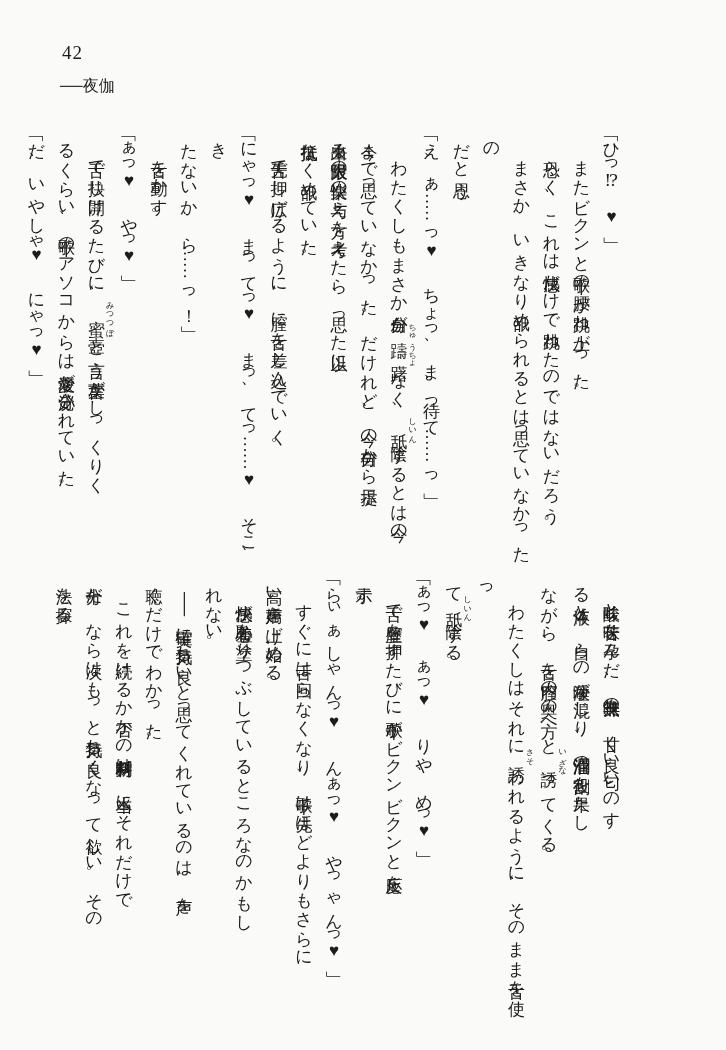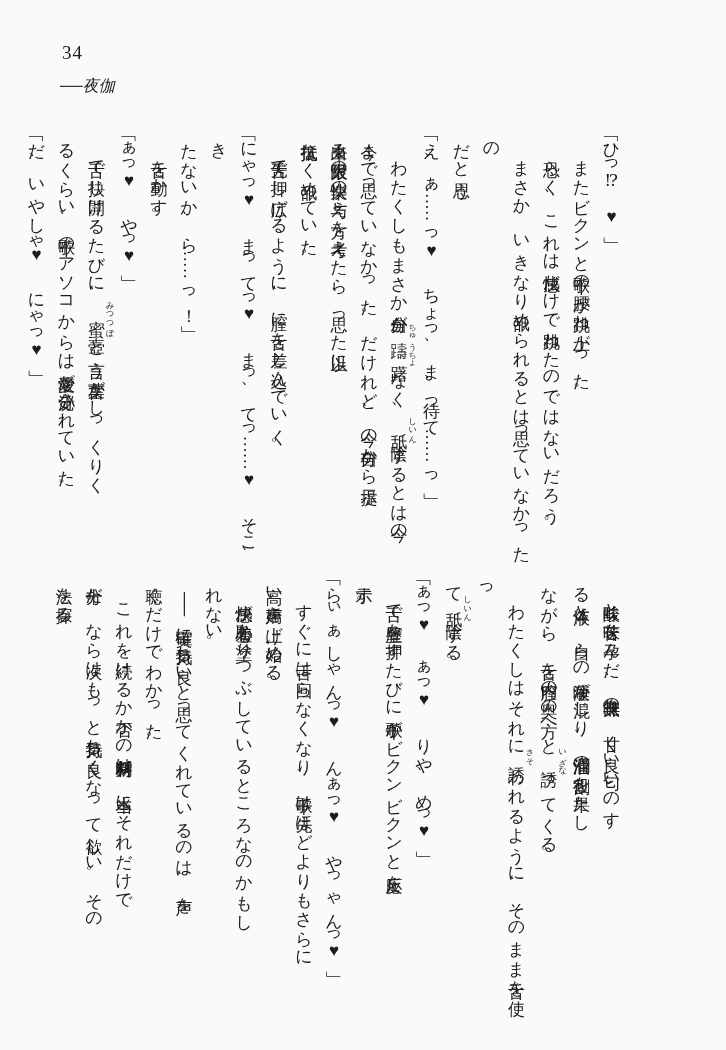--- a/index.html
+++ b/index.html
@@ -12,41 +12,40 @@
     overflow:hidden;
   }
   .page{position:absolute;inset:0;}
   .page-number{
     position:absolute;left:62px;top:42px;
     font-size:19px;letter-spacing:1px;
   }
   .running-header{
     position:absolute;left:60px;top:76px;
     font-size:16px;
-    font-style:italic;
   }
   .vblock{
     position:absolute;right:100px;
     writing-mode:vertical-rl;
     -webkit-writing-mode:vertical-rl;
     font-size:17px;
     line-height:30px;
     height:432px;
   }
   .vblock-top{top:131px;}
   .vblock-bottom{top:575px;}
   .col{height:100%;}
   ruby{ruby-position:over;}
   rt{font-size:8px;line-height:1;letter-spacing:0;}
 </style>
 </head>
 <body>
 
 <div class="page">
-  <div class="page-number">34</div>
+  <div class="page-number">42</div>
   <div class="running-header">──夜伽</div>
 
   <div class="vblock vblock-top">
       <div class="col">「ひっ⁉　♥」</div>
       <div class="col">　またビクンと千歌の腰が跳ね上がった。</div>
       <div class="col">　恐らく、これは快感だけで跳ねたのではないだろう。</div>
       <div class="col">　まさか、いきなり舐められるとは思っていなかったの</div>
       <div class="col">だと思う。</div>
       <div class="col">「え、ぁ……っ♥　ちょっ、ま、待って……っ」</div>
       <div class="col">　わたくしもまさか自分が<ruby>躊躇<rt>ちゅうちょ</rt></ruby>なく、<ruby>舐陰<rt>しいん</rt></ruby>するとは今の</div>

